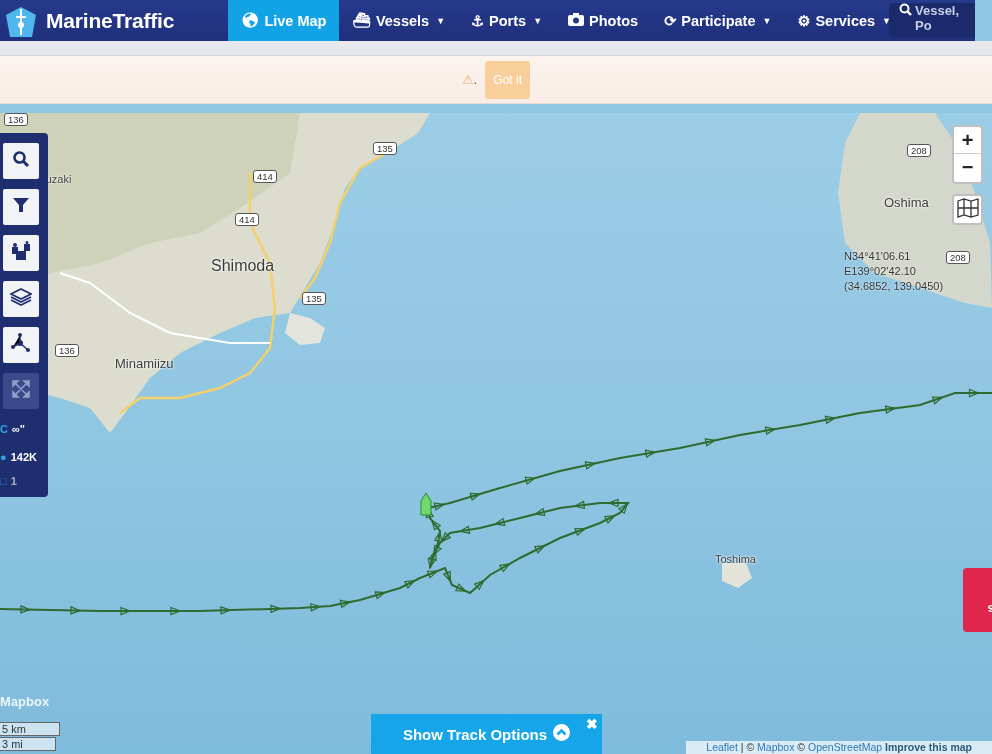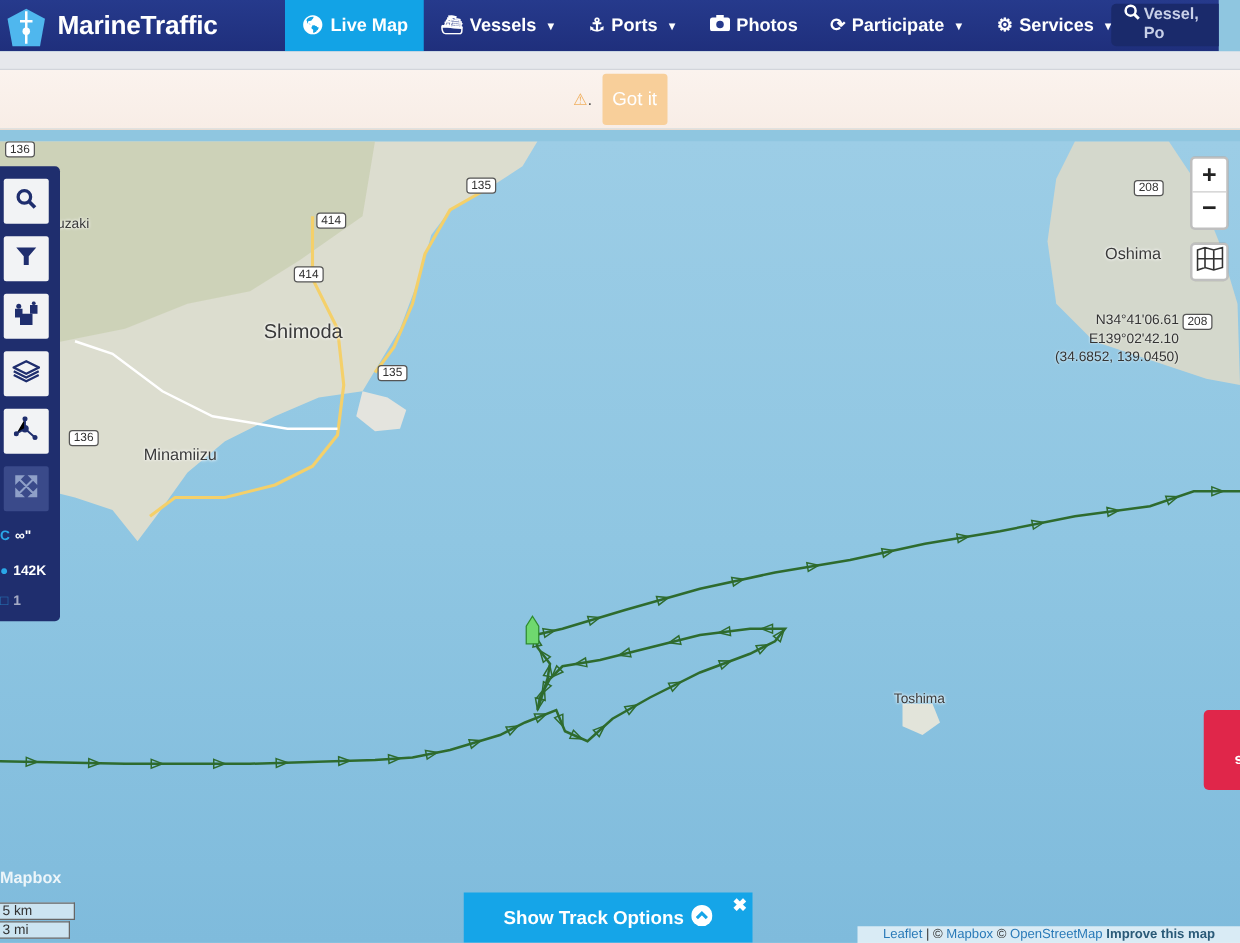--- a/index.html
+++ b/index.html
@@ -9,34 +9,34 @@
 #logo .mark{width:38px;height:36px;position:relative}
 #logo .name{color:#fff;font-size:21px;font-weight:bold;margin-left:6px;letter-spacing:-0.2px}
 .navitem{height:41px;display:flex;align-items:center;color:#fff;font-size:14.5px;font-weight:bold;padding:0 13px;gap:5px;cursor:pointer}
 .navitem.active{background:#12a3e6}
 .navitem .caret{font-size:9px;margin-left:2px}
 #search{position:absolute;right:0;top:3px;width:86px;height:34px;background:#1a2a6b;border-radius:4px 0 0 4px;display:flex;align-items:flex-start;padding-left:10px;gap:3px;color:#c8d0e8;font-size:13px;font-weight:bold}
 #sub{position:absolute;top:41px;left:0;width:992px;height:15px;background:#e6e8ec;border-bottom:1px solid #d2d5db}
 #cookie{position:absolute;top:56px;left:0;width:992px;height:48px;background:linear-gradient(#fbf3ee,#f8ede6);border-bottom:1px solid #e8dcd2;display:flex;align-items:center;justify-content:center;font-size:13.5px;color:#555}
 #cookie .warn{color:#f0b060;font-size:13px}
 #cookie a{color:#555;text-decoration:underline;margin-left:0}
-#cookie .got{margin-left:8px;background:#f8cf9a;color:#fff;font-size:15px;padding:12px 8px;border-radius:3px}
+#cookie .got{margin-left:8px;background:#f8cf9a;color:#fff;font-size:12px;padding:12px 8px;border-radius:3px}
 #map{position:absolute;top:113px;left:0;width:992px;height:641px;overflow:hidden;background:linear-gradient(180deg,#9ccde6 0%,#8fc6e2 50%,#7fbbdc 100%)}
 #map svg.base{position:absolute;left:0;top:0}
 .maplabel{position:absolute;color:#3a3a3a;font-size:15px;text-shadow:0 0 3px #fff,0 0 2px #fff}
 .shield{position:absolute;background:#fff;border:1px solid #555;border-radius:3px;font-size:9.5px;color:#333;padding:0 3px;line-height:11px}
 #sidebar{position:absolute;left:0;top:133px;width:48px;height:364px;background:#1f2e6e;border-radius:0 4px 4px 0}
 .sbtn{position:absolute;left:3px;width:36px;height:36px;background:#f2f3f5;border-radius:2px;display:flex;align-items:center;justify-content:center;cursor:pointer}
 .sbtn.dark{background:#3a4a8a}
 .stat{position:absolute;left:0;color:#fff;font-size:11px;font-weight:bold;display:flex;align-items:center;gap:4px}
 #zoomctl{position:absolute;left:952px;top:125px;width:31px;height:59px;background:#fff;border:2px solid rgba(0,0,0,0.25);border-radius:4px}
 #zoomctl div{height:27px;display:flex;align-items:center;justify-content:center;font-size:20px;font-weight:bold;color:#222;cursor:pointer}
 #zoomctl div:first-child{border-bottom:1px solid #ccc}
 #layerbtn{position:absolute;left:952px;top:194px;width:31px;height:31px;background:#fff;border:2px solid rgba(0,0,0,0.25);border-radius:4px;display:flex;align-items:center;justify-content:center;cursor:pointer}
-#coords{position:absolute;left:844px;top:136px;font-size:11px;color:#333;text-align:right;line-height:15px;text-shadow:0 0 2px #fff}
+#coords{position:absolute;left:844px;top:136px;font-size:11px;color:#333;text-align:left;line-height:15px;text-shadow:0 0 2px #fff}
 #news{position:absolute;left:963px;top:568px;width:29px;height:64px;background:#e0264a;border-radius:4px 0 0 4px;cursor:pointer}
 #news span{position:absolute;left:4px;top:52px;transform:rotate(-90deg);transform-origin:0 0;color:#fff;font-size:12px;font-weight:bold;white-space:nowrap}
 #trackbtn{position:absolute;left:371px;top:714px;width:231px;height:40px;background:#15a5e8;color:#fff;font-size:15px;font-weight:bold;display:flex;align-items:center;justify-content:center;gap:6px;cursor:pointer}
 #trackclose{position:absolute;left:586px;top:716px;color:#fff;font-size:14px;font-weight:bold;cursor:pointer}
 #mapbox{position:absolute;left:0;top:694px;color:#fff;font-size:13px;font-weight:bold;opacity:0.85}
 .scale{position:absolute;left:0;height:14px;background:rgba(255,255,255,0.6);border:1px solid #666;border-left:none;font-size:11px;color:#333;padding-left:2px;line-height:12px}
 #attrib{position:absolute;right:0;top:741px;height:17px;background:rgba(255,255,255,0.7);font-size:10.5px;color:#333;padding:0 20px;line-height:13px;white-space:nowrap}
 #attrib .l{color:#2a7ab8}
 #attrib b{color:#2a5a78}
 </style>

